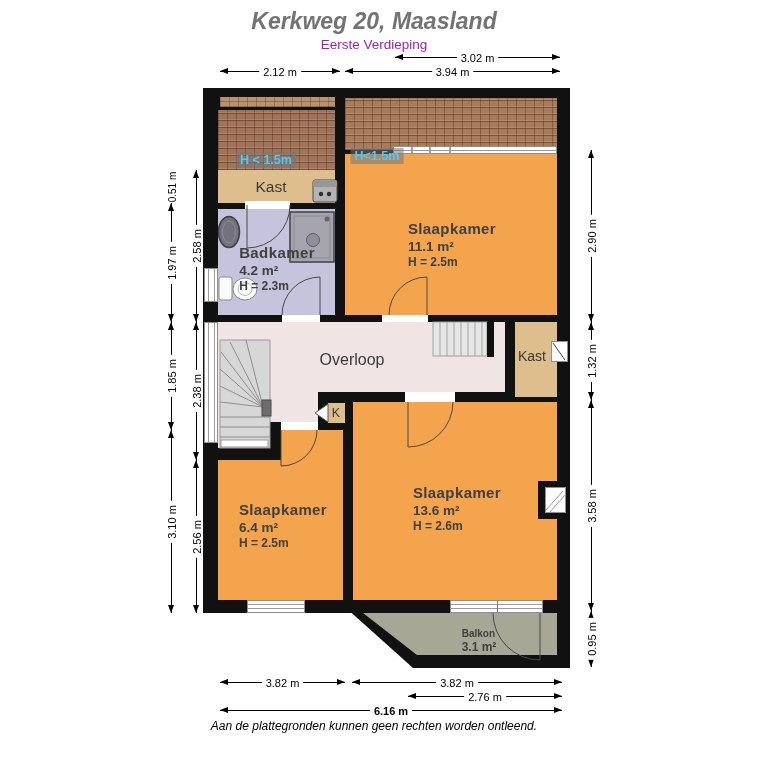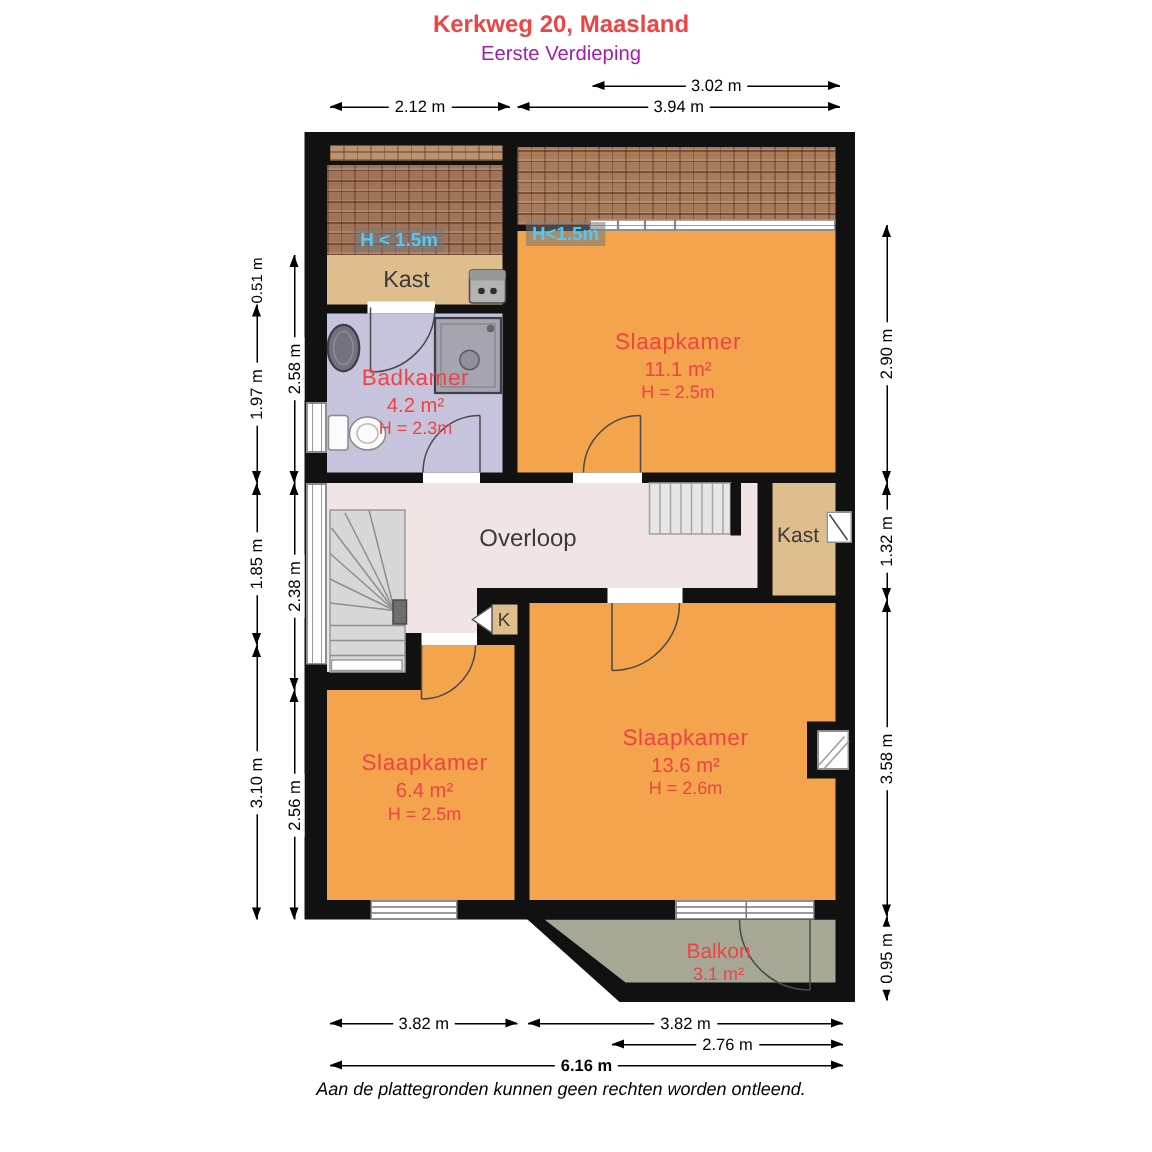--- a/index.html
+++ b/index.html
@@ -1,39 +1,39 @@
 <!DOCTYPE html>
 <html><head>
 <meta charset="utf-8">
 <style>
   html,body{margin:0;padding:0;}
   body{width:768px;height:768px;background:#fff;font-family:"Liberation Sans",sans-serif;position:relative;overflow:hidden;}
   
   #hdr{position:absolute;top:8px;left:0;width:748px;text-align:center;z-index:6;}
-  #title{font-size:16px;font-weight:bold;color:#ef4444;}
+  #title{font-size:23px;font-weight:bold;color:#737373;font-style:italic;}
   #subtitle{font-size:13.5px;color:#a21caf;margin-top:2px;}
   #ftr{position:absolute;top:719px;left:0;width:748px;text-align:center;font-style:italic;font-size:12px;color:#000;line-height:1.27;z-index:6;}
   
   .wall{background:#111;position:absolute;z-index:0;}
   .room{position:absolute;z-index:1;}
   .win{position:absolute;z-index:2;background:#fff;border:1px solid #909090;box-sizing:border-box;}
   .winh{background:linear-gradient(to bottom,#fff 0 3px,#9b9b9b 3px 4px,#fff 4px 7px,#9b9b9b 7px 8px,#fff 8px);}
   .winv{background:linear-gradient(to right,#fff 0 3px,#9b9b9b 3px 4px,#fff 4px 9px,#9b9b9b 9px 10px,#fff 10px);}
   .thr{position:absolute;z-index:2;background:#fff;}
   .tiles{background-color:#a87b5b;background-image:
     repeating-linear-gradient(0deg, rgba(70,35,18,.45) 0 1px, rgba(255,255,255,.12) 1px 2px, transparent 2px 7px),
     repeating-linear-gradient(90deg, rgba(70,35,18,.35) 0 1px, transparent 1px 9px);}
   .tilesL{background-color:#a1745a;}
   .tilesTop{background-color:#bb916e;background-image:
     repeating-linear-gradient(0deg, rgba(70,35,18,.35) 0 1px, transparent 1px 5px),
     repeating-linear-gradient(90deg, rgba(70,35,18,.3) 0 1px, transparent 1px 9px);}
   svg.overlay{position:absolute;left:0;top:0;z-index:3;pointer-events:none;}
   svg.base{position:absolute;left:0;top:0;z-index:0;pointer-events:none;}
   
-  .rgroup{position:absolute;transform:translate(-50%,-50%);text-align:center;z-index:4;color:#ef4444;white-space:nowrap;}
+  .rgroup{position:absolute;transform:translate(-50%,-50%);z-index:4;color:#404040;white-space:nowrap;font-weight:bold;}
   .l1{font-size:15px;letter-spacing:.4px;}
   .l2{font-size:13.5px;margin-top:2px;}
   .l3{font-size:12px;margin-top:1px;}
   .solo{position:absolute;transform:translate(-50%,-50%);z-index:4;color:#3a3a3a;white-space:nowrap;}
   .lowh{position:absolute;transform:translate(-50%,-50%);z-index:4;background:rgba(118,118,118,.55);color:#4ec9f8;font-weight:bold;font-size:12.5px;padding:1px 4px;white-space:nowrap;}
   
   .dim{position:absolute;z-index:5;}
   .dimh{height:12px;}
   .dimv{width:12px;}
   .dl{position:absolute;}
@@ -193,21 +193,21 @@
     <div class="l1">Slaapkamer</div>
     <div class="l2">6.4 m²</div>
     <div class="l3">H = 2.5m</div>
   </div>
   <div class="rgroup" style="left:457px;top:508px;">
     <div class="l1">Slaapkamer</div>
     <div class="l2">13.6 m²</div>
     <div class="l3">H = 2.6m</div>
   </div>
   <div class="rgroup" style="left:479px;top:640px;">
-    <div class="l2" style="font-size:14px;">Balkon</div>
+    <div class="l2" style="font-size:10px;">Balkon</div>
     <div class="l3">3.1 m²</div>
   </div>
   <div class="lowh" style="left:266px;top:160px;">H &lt; 1.5m</div>
   <div class="lowh" style="left:377px;top:156px;">H&lt;1.5m</div>
 
   <div class="dim dimh" style="left:395px;top:52px;width:165px;">
       <span class="dl"></span>
       <span class="dt">3.02 m</span>
     </div>
   <div class="dim dimh" style="left:220px;top:66px;width:120px;">

